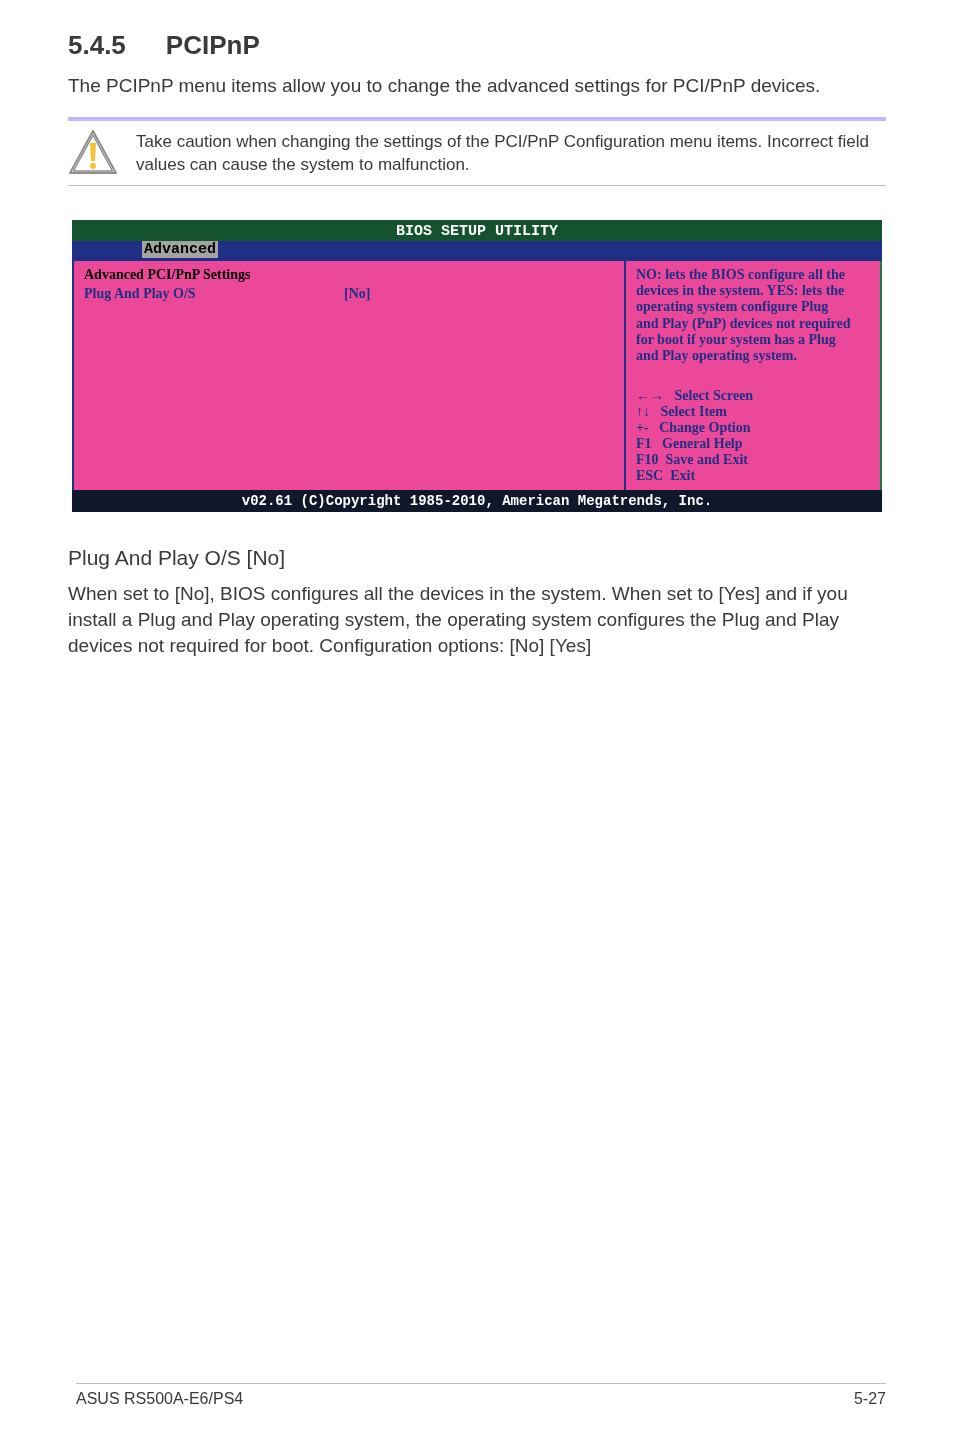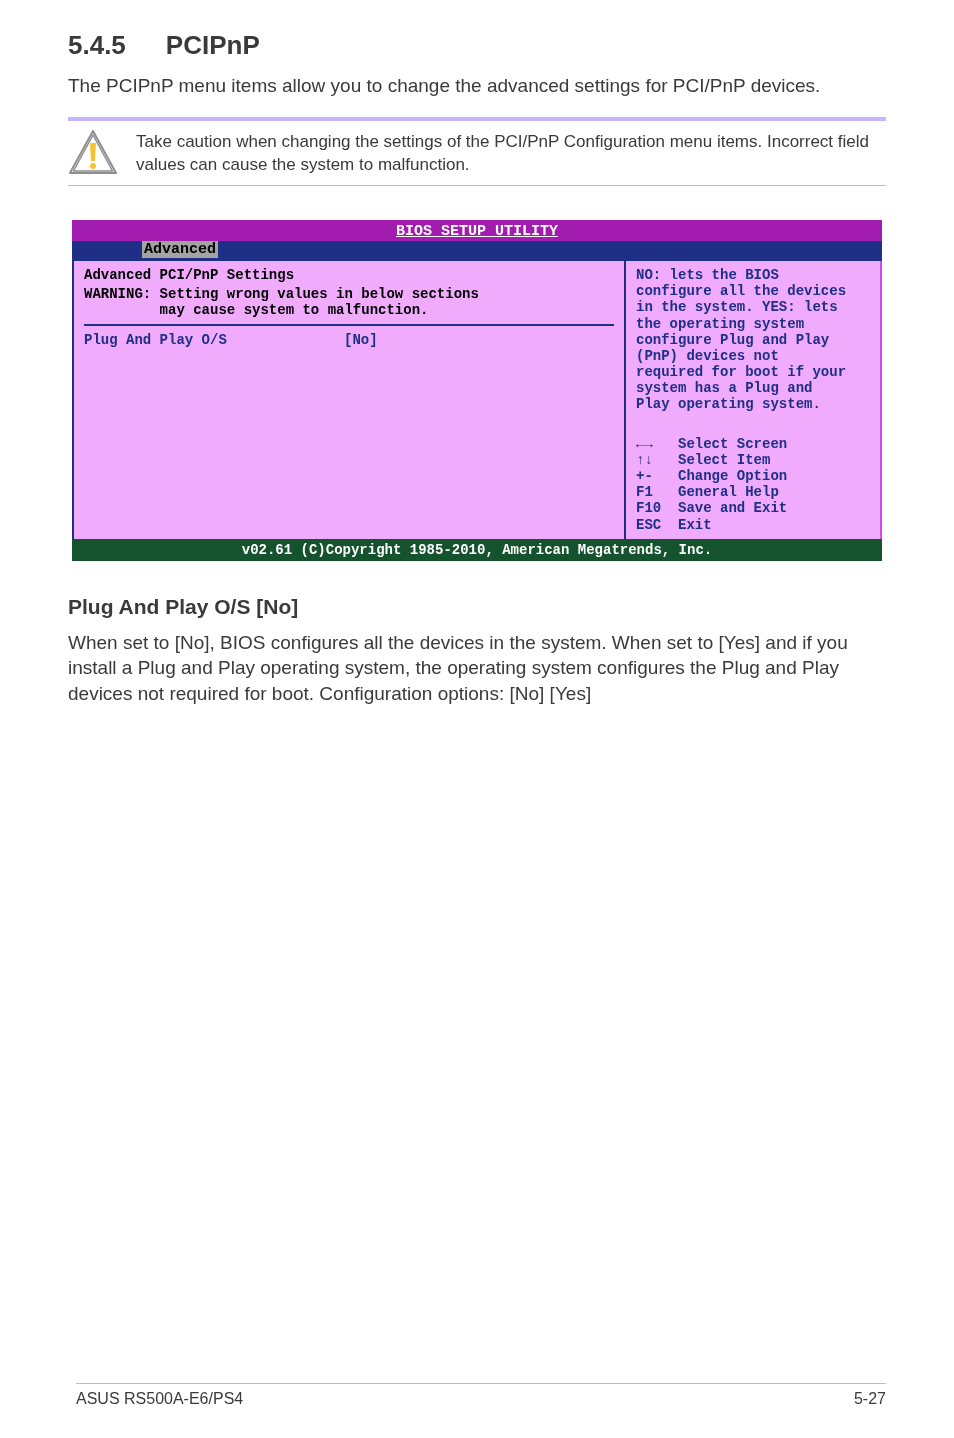--- a/index.html
+++ b/index.html
@@ -18,41 +18,41 @@
   .sec-title { font-size: 26px; font-weight: bold; }
   .para { font-size: 19px; line-height: 1.35; margin: 8px 0 18px 0; }
 
   .caution-box { border-top: 4px solid #c4b5fd; border-bottom: 1px solid #bdbdbd; padding: 8px 0; display: flex; align-items: flex-start; margin-bottom: 34px; }
   .caution-icon { width: 50px; height: 46px; flex-shrink: 0; position: relative; margin-right: 18px; }
   .caution-icon svg { width: 50px; height: 46px; display: block; }
   .caution-text { font-size: 17px; line-height: 1.35; padding-top: 2px; }
 
   
   .bios-wrap { margin: 0 4px; }
-  .bios-title { background: #a21caf; color: #fff; text-align: center; font-family: "Courier New", monospace; font-size: 15px; font-weight: bold; padding: 3px 0 0 0; line-height: 1.25; text-decoration: underline; }
+  .bios-title { background: #14532d; color: #fff; text-align: center; font-family: "Courier New", monospace; font-size: 15px; font-weight: bold; padding: 3px 0 0 0; line-height: 1.25; }
   .bios-tabbar { background: #1e2f85; font-family: "Courier New", monospace; font-size: 15px; font-weight: bold; padding: 0 0 3px 0; }
   .bios-tab { display: inline-block; padding: 0 2px; color: #59d0f6; background: #a3a3a3; margin-left: 70px; }
   .bios-tab span { color: #000; }
 
-  .bios-body { display: flex; font-family: Liberation Mono, monospace; font-size: 14px; font-weight: bold; background: #f0abfc; color: #1e2f85; border-left: 2px solid #1e2f85; border-right: 2px solid #d946ef; }
+  .bios-body { display: flex; font-family: Liberation Serif, serif; font-size: 14px; font-weight: bold; background: #ec4899; color: #1e2f85; border-left: 2px solid #1e2f85; border-right: 2px solid #15803d; }
   .bios-left { flex: 1 1 auto; border-right: 2px solid #1e2f85; padding: 6px 10px 110px 10px; }
   .bios-left-head { color: #000; margin-bottom: 3px; }
   .bios-left-warn { color:#000; border-bottom: 2px solid #1e2f85; padding-bottom: 6px; margin-bottom: 6px; white-space: pre; }
   .bios-left-row { display: flex; }
   .bios-left-row .lab { width: 260px; color: #1e2f85; }
   .bios-left-row .val { color: #1e2f85; }
 
   .bios-right { width: 218px; flex-shrink: 0; padding: 6px 26px 6px 10px; color: #1e2f85; }
   .bios-right .help-text { line-height: 1.15; }
   .bios-keys { margin-top: 24px; line-height: 1.15; }
   .bios-keys .krow { white-space: pre; }
 
-  .bios-footer { background: #14532d; color: #fff; text-align: center; font-family: "Courier New", monospace; font-size: 14px; font-weight: bold; padding: 3px 0; }
+  .bios-footer { background: #0f172a; color: #fff; text-align: center; font-family: "Courier New", monospace; font-size: 14px; font-weight: bold; padding: 3px 0; }
 
-  .subhead { font-size: 21px; font-weight: bold; margin-top: 34px; margin-bottom: 8px; }
+  .subhead { font-size: 21px; font-weight: normal; margin-top: 34px; margin-bottom: 8px; }
   .para2 { font-size: 19px; line-height: 1.35; margin-top: 11px; }
 
   .page-footer { position: absolute; left: 76px; right: 68px; bottom: 30px; border-top: 1px solid #bdbdbd; display: flex; justify-content: space-between; font-size: 16px; padding-top: 6px; }
 </style>
 </head>
 <body>
 
 <div class="heading-row">
   <span class="sec-num">5.4.5</span>
   <span class="sec-title">PCIPnP</span>
@@ -73,22 +73,20 @@
 </div>
 
 <div class="bios-wrap">
   <div class="bios-title">BIOS SETUP UTILITY</div>
   <div class="bios-tabbar">
     <span class="bios-tab"><span>Advanced</span></span>
   </div>
   <div class="bios-body">
     <div class="bios-left">
       <div class="bios-left-head">Advanced PCI/PnP Settings</div>
-      <div class="bios-left-warn">WARNING: Setting wrong values in below sections
-         may cause system to malfunction.</div>
       <div class="bios-left-row">
         <span class="lab">Plug And Play O/S</span>
         <span class="val">[No]</span>
       </div>
     </div>
     <div class="bios-right">
       <div class="help-text">NO: lets the BIOS configure all the devices in the system. YES: lets the operating system configure Plug and Play (PnP) devices not required for boot if your system has a Plug and Play operating system.</div>
       <div class="bios-keys">
         <div class="krow">←→   Select Screen</div>
         <div class="krow">↑↓   Select Item</div>

